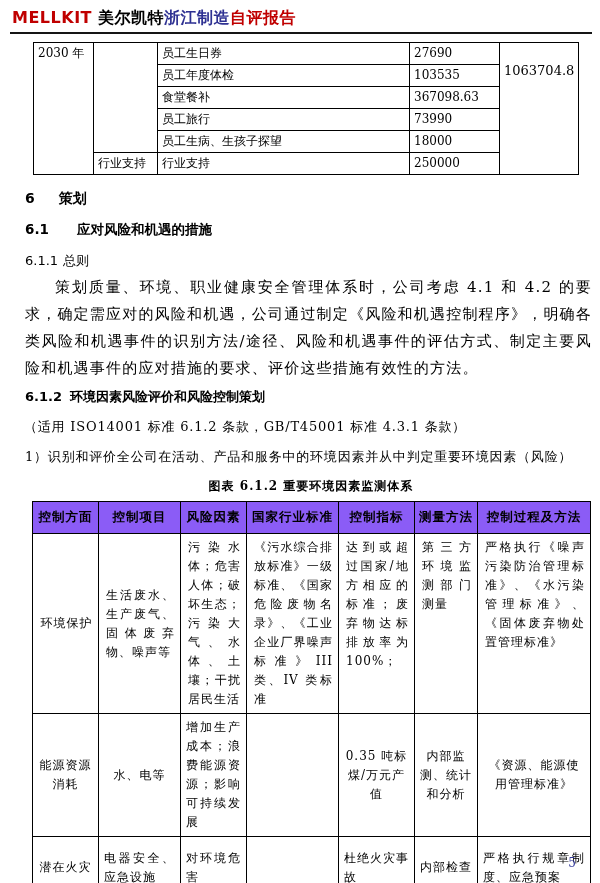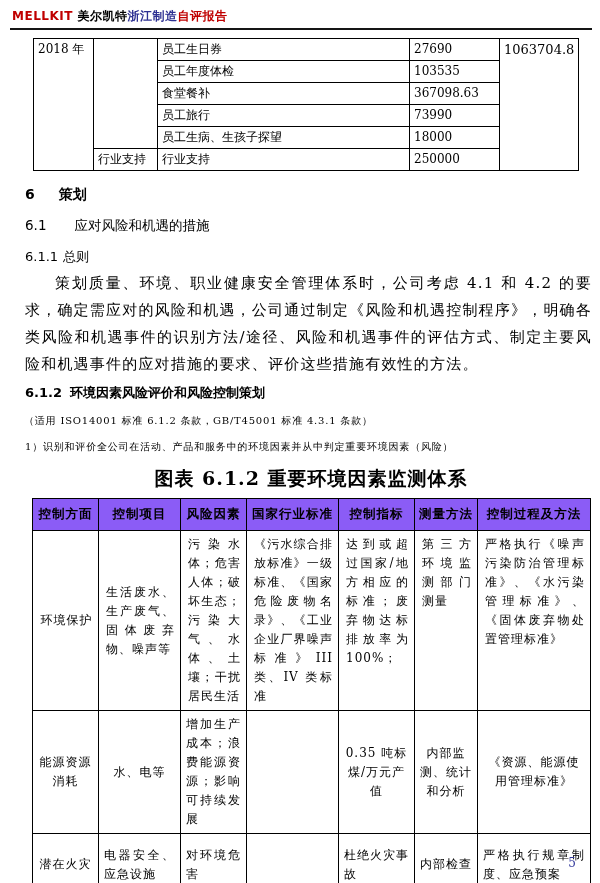--- a/index.html
+++ b/index.html
@@ -12,58 +12,58 @@
   .page {
     position:relative; width:600px; height:883px;
     background:#fff; overflow:hidden;
   }
 
   
   .doc-header {
     margin:6px 8px 0 10px;
     border-bottom:2px solid #151515;
     padding:2px 0 3px 2px;
-    font-size:12px; font-weight:bold;
+    font-size:16px; font-weight:bold;
     letter-spacing:0.5px;
     white-space:nowrap;
   }
   .brand { font-family:"DejaVu Sans", sans-serif; }
 
   
   table { border-collapse:collapse; table-layout:fixed; }
   td, th { border:1px solid #000; overflow:hidden; }
 
   
   .t-top { margin:8px 0 0 33px; font-size:12px; line-height:1.3; }
   .t-top td { padding:2px 4px; height:22px; vertical-align:middle; text-align:left; }
   .t-top td.year-cell  { vertical-align:top; padding-top:3px; }
-  .t-top td.total-cell { vertical-align:top; text-align:center; font-size:13px; padding-top:3px; }
+  .t-top td.total-cell { vertical-align:top; text-align:center; font-size:13px; padding-top:20px; }
 
   
   .h-l1 { margin:15px 16px 0 25px; font-size:14px; font-weight:bold; }
   .h-l1 .num { font-family:"DejaVu Sans", sans-serif; margin-right:24px; }
-  .h-l2 { margin:13px 0 4px 25px; font-size:13.5px; font-weight:normal; }
+  .h-l2 { margin:13px 0 4px 25px; font-size:13.5px; font-weight:bold; }
   .h-l2 .num { font-family:"DejaVu Sans", sans-serif; margin-right:28px; }
   .h-l3 { margin:13px 0 0 25px; font-size:13px; font-weight:normal; }
   .h-l3 .num { font-family:"DejaVu Sans", sans-serif; margin-right:5px; }
   .h-l3b { margin:6px 0 0 25px; font-size:13px; font-weight:bold; }
   .h-l3b .num { font-family:"DejaVu Sans", sans-serif; margin-right:8px; }
 
   .body-para {
     margin:4px 8px 0 25px;
     font-size:15px; line-height:27px;
     text-indent:2em;
     text-align:justify; text-justify:inter-character;
     letter-spacing:1.2px;
   }
-  .plain-line { margin:12px 8px 0 24px; font-size:10px; letter-spacing:0.8px; white-space:nowrap; }
+  .plain-line { margin:12px 8px 0 24px; font-size:13px; letter-spacing:0.8px; white-space:nowrap; }
 
   .table-caption {
     margin:12px 0 0 32px; width:558px;
-    text-align:center; font-size:19px; font-weight:bold;
+    text-align:center; font-size:12px; font-weight:bold;
     letter-spacing:1px;
   }
 
   
   .t-main { margin:6px 0 0 32px; font-size:12px; }
   .t-main th {
     background:#8b5cf6;
     height:32px; padding:4px 2px;
     font-size:12.5px; font-weight:bold;
     text-align:center; vertical-align:middle;
@@ -101,21 +101,21 @@
   <table class="t-top">
     <colgroup>
         <col style="width:60px">
         <col style="width:64px">
         <col style="width:252px">
         <col style="width:90px">
         <col style="width:76px">
       </colgroup>
     <tbody>
         <tr>
-      <td class="year-cell" rowspan="6">2018 年</td>
+      <td class="year-cell" rowspan="6">2030 年</td>
       <td rowspan="5"></td>
       <td>员工生日券</td>
       <td>27690</td>
       <td class="total-cell" rowspan="6">1063704.8</td>
     </tr>
     <tr>
       <td>员工年度体检</td>
       <td>103535</td>
     </tr>
     <tr>

